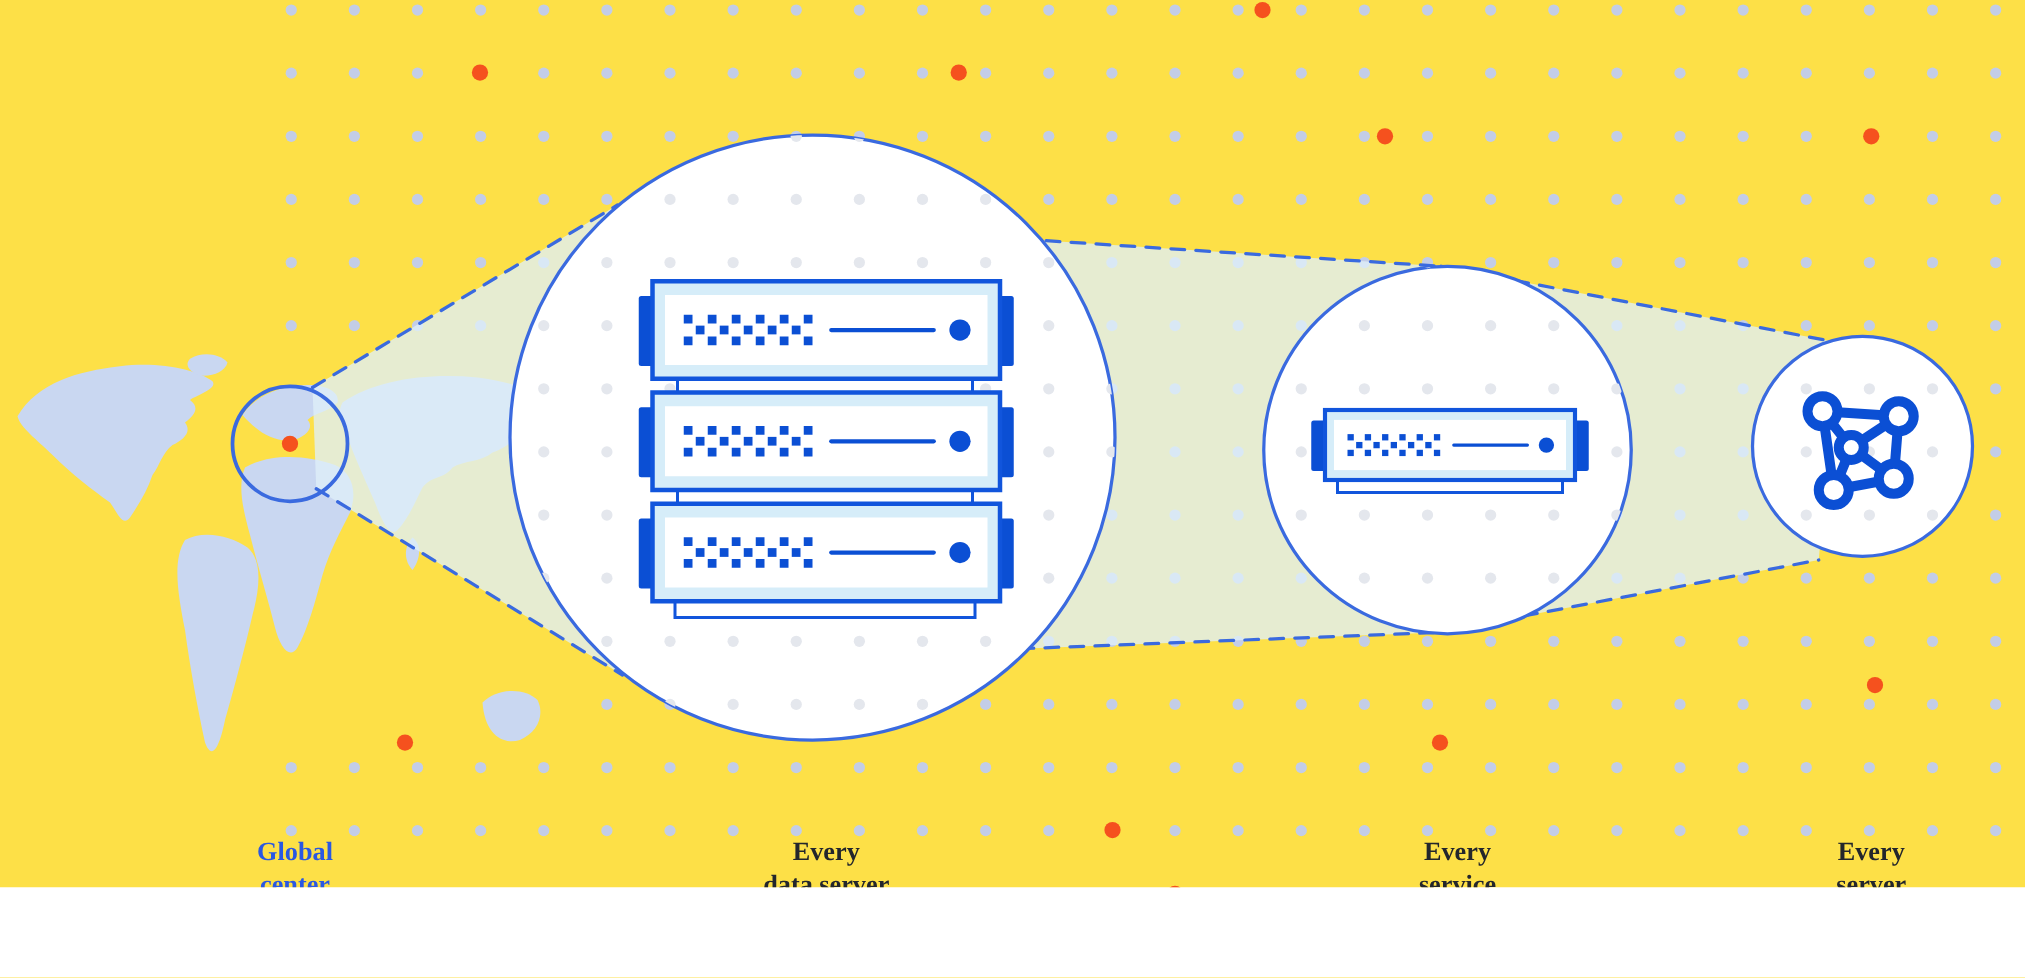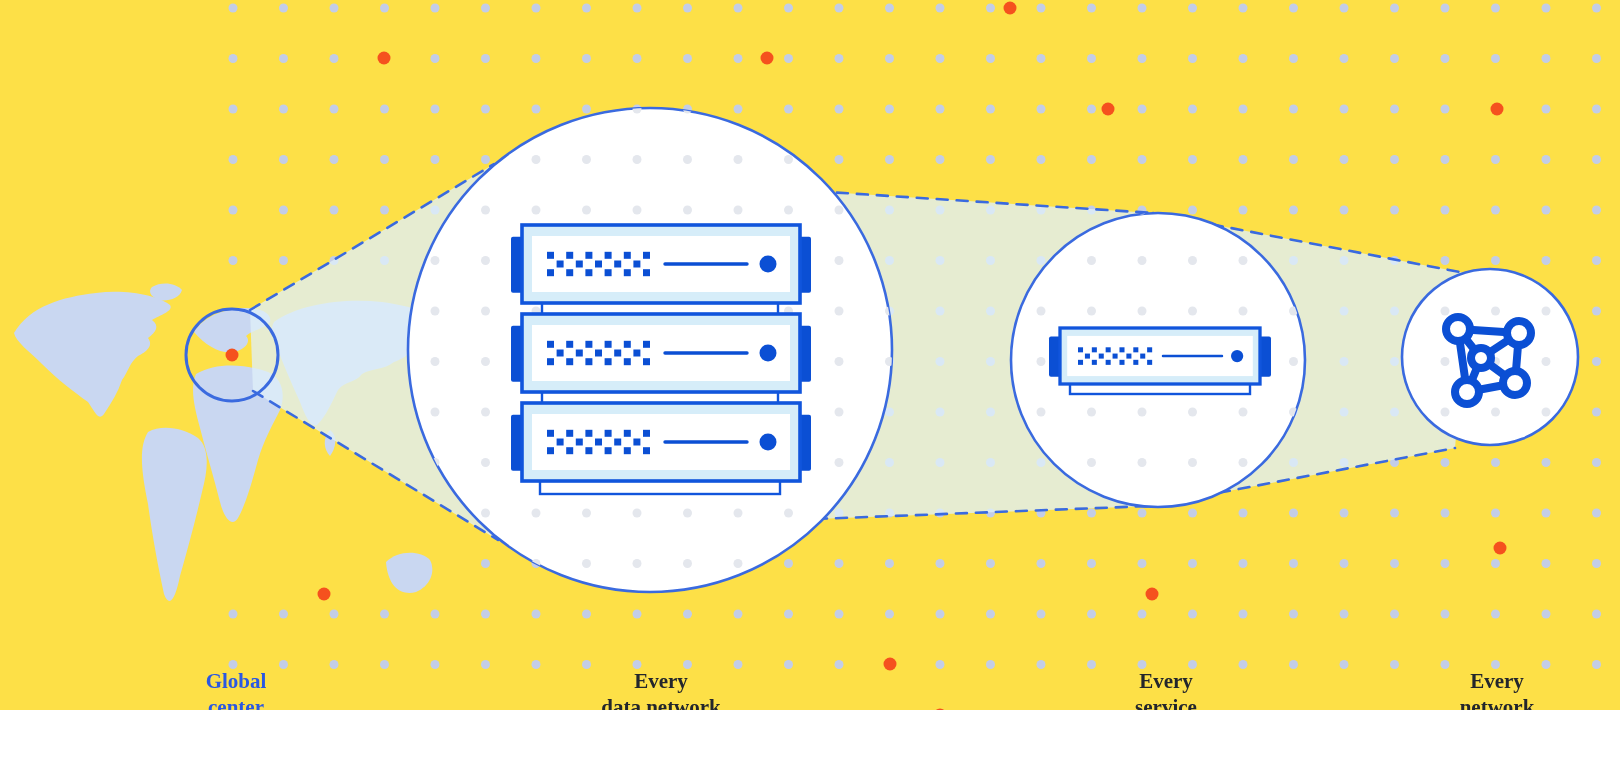--- a/index.html
+++ b/index.html
@@ -1086,24 +1086,24 @@
       </g>
   </svg>
 
   <div>
     <div class="caption blue" style="left:236px">
       <div>Global</div>
       <div>center</div>
     </div>
     <div class="caption" style="left:661px">
       <div>Every</div>
-      <div>data network</div>
+      <div>data server</div>
     </div>
     <div class="caption" style="left:1166px">
       <div>Every</div>
       <div>service</div>
     </div>
     <div class="caption" style="left:1497px">
       <div>Every</div>
-      <div>network</div>
+      <div>server</div>
     </div>
   </div>
 </div>
 
 </body></html>

